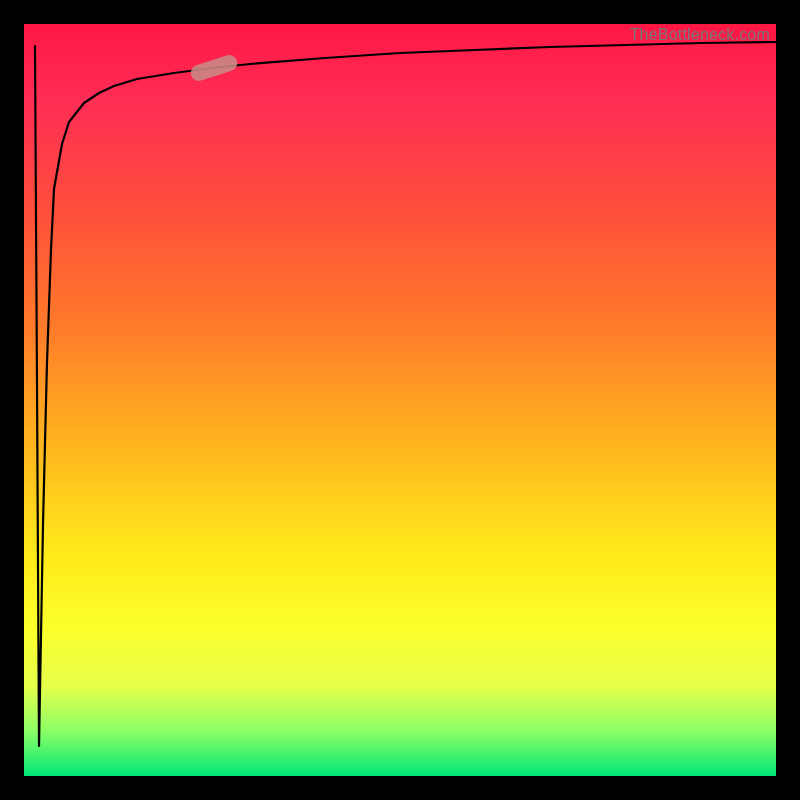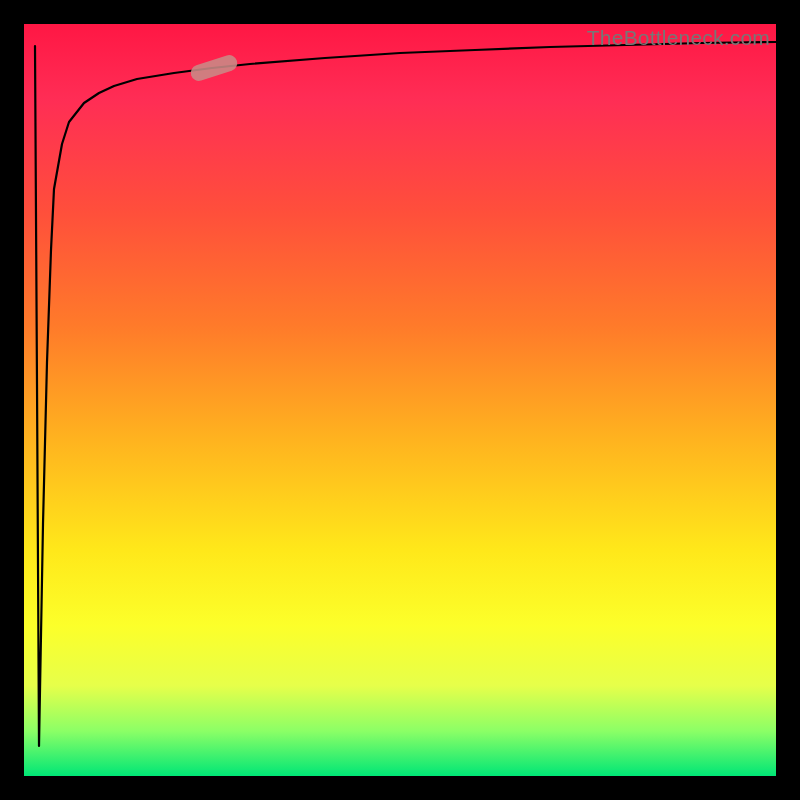--- a/index.html
+++ b/index.html
@@ -36,21 +36,21 @@
       #e6ff4a 88%,
       #8cff66 94%,
       #00e676 100%
     );
   }
   .watermark {
     position: absolute;
     right: 6px;
     top: 2px;
     color: #777;
-    font-size: 21px;
+    font-size: 16px;
     font-weight: 500;
     letter-spacing: 0.2px;
     user-select: none;
   }
   .curve {
     position: absolute;
     left: 0;
     top: 0;
     width: 752px;
     height: 752px;

